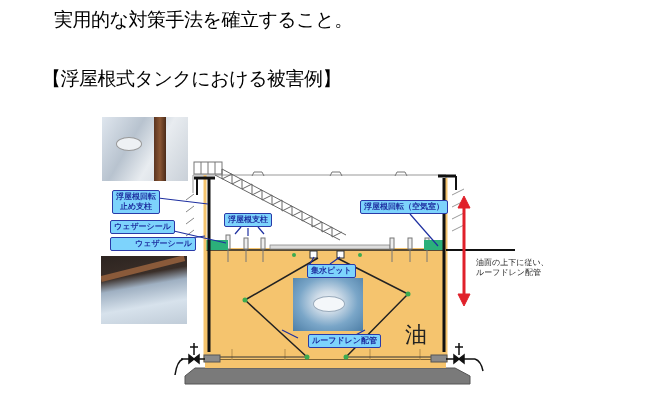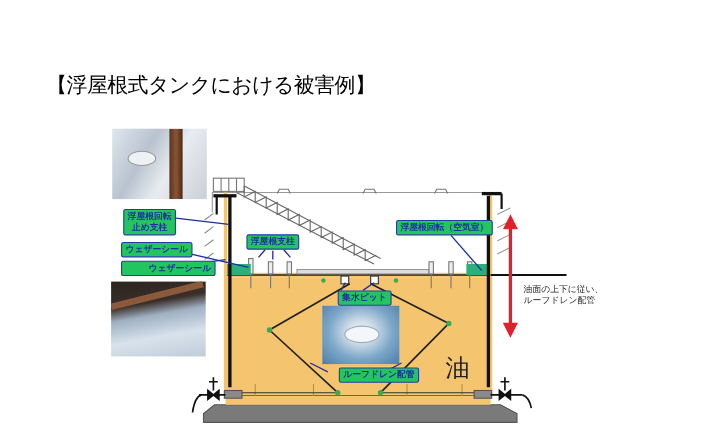--- a/index.html
+++ b/index.html
@@ -1,29 +1,30 @@
 <!DOCTYPE html>
 <html><head>
 <meta charset="utf-8">
 <style>
   html,body{margin:0;padding:0;background:#fff;}
   body{width:650px;height:406px;position:relative;overflow:hidden;font-family:"DejaVu Sans",sans-serif;color:#000;}
   .heading{position:absolute;left:38px;top:8px;font-size:19px;line-height:22px;letter-spacing:-0.5px;}
   .heading .l2{padding-left:16px;}
   .subhead{position:absolute;left:42px;top:67px;font-size:19px;line-height:22px;letter-spacing:-0.5px;}
   .photo{position:absolute;overflow:hidden;}
-  .lbl{position:absolute;background:#22c55e;border:1.5px solid #2a3aa8;color:#1e2fa0;font-weight:bold;font-size:8px;line-height:10px;text-align:center;padding:1px 3px;white-space:nowrap;border-radius:2px;}
+  .lbl{position:absolute;background:#7dd3fc;border:1.5px solid #2a3aa8;color:#1e2fa0;font-weight:bold;font-size:8px;line-height:10px;text-align:center;padding:1px 3px;white-space:nowrap;border-radius:2px;}
   .note{position:absolute;font-size:8px;line-height:10px;color:#222;}
   .oil{position:absolute;font-size:22px;color:#222;}
   svg{position:absolute;left:0;top:0;}
 </style>
 </head>
 <body>
 
 <div class="heading">
+  <div class="l2">実用的な対策手法を確立すること。</div>
 </div>
 <div class="subhead">【浮屋根式タンクにおける被害例】</div>
 
 <svg width="650" height="406">
 
   <polyline points="193,193 193,175 446,175 446,190" fill="none" stroke="#999" stroke-width="1"></polyline>
   <rect x="194" y="162" width="28" height="12" fill="#fff" stroke="#777" stroke-width="1"></rect>
   <line x1="201" y1="162" x2="201" y2="174" stroke="#777"></line>
   <line x1="208" y1="162" x2="208" y2="174" stroke="#777"></line>
   <line x1="215" y1="162" x2="215" y2="174" stroke="#777"></line>

